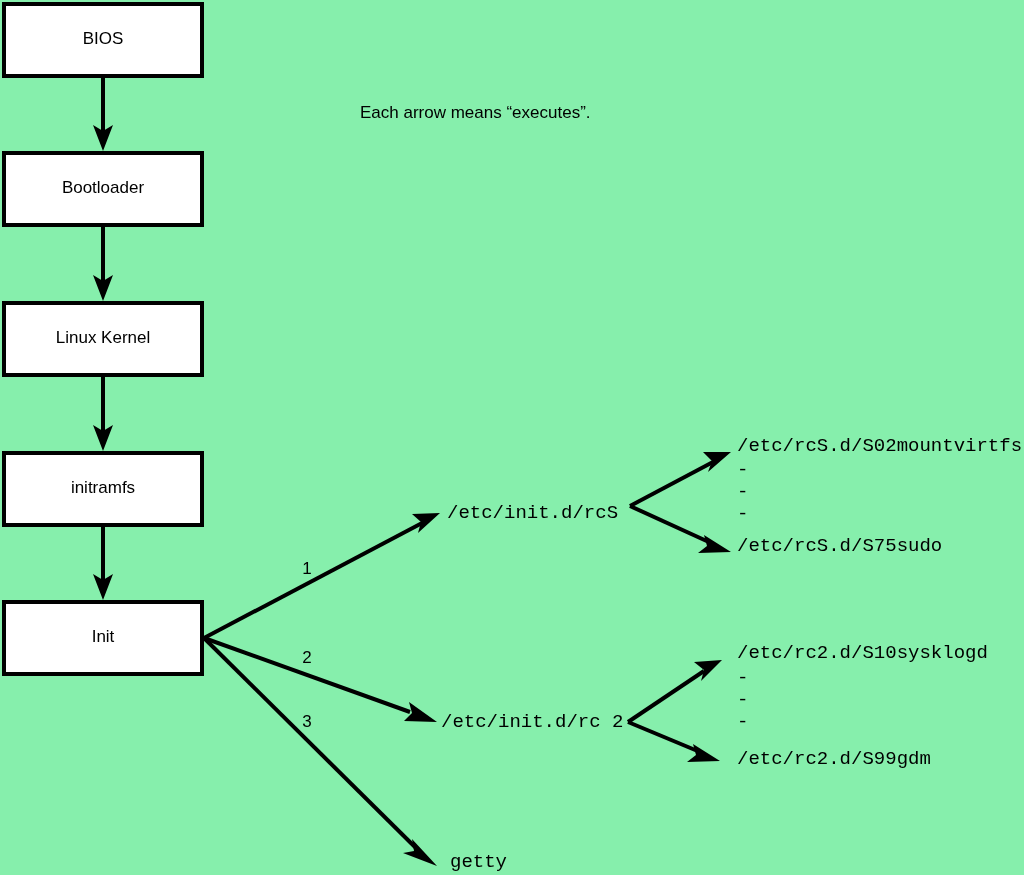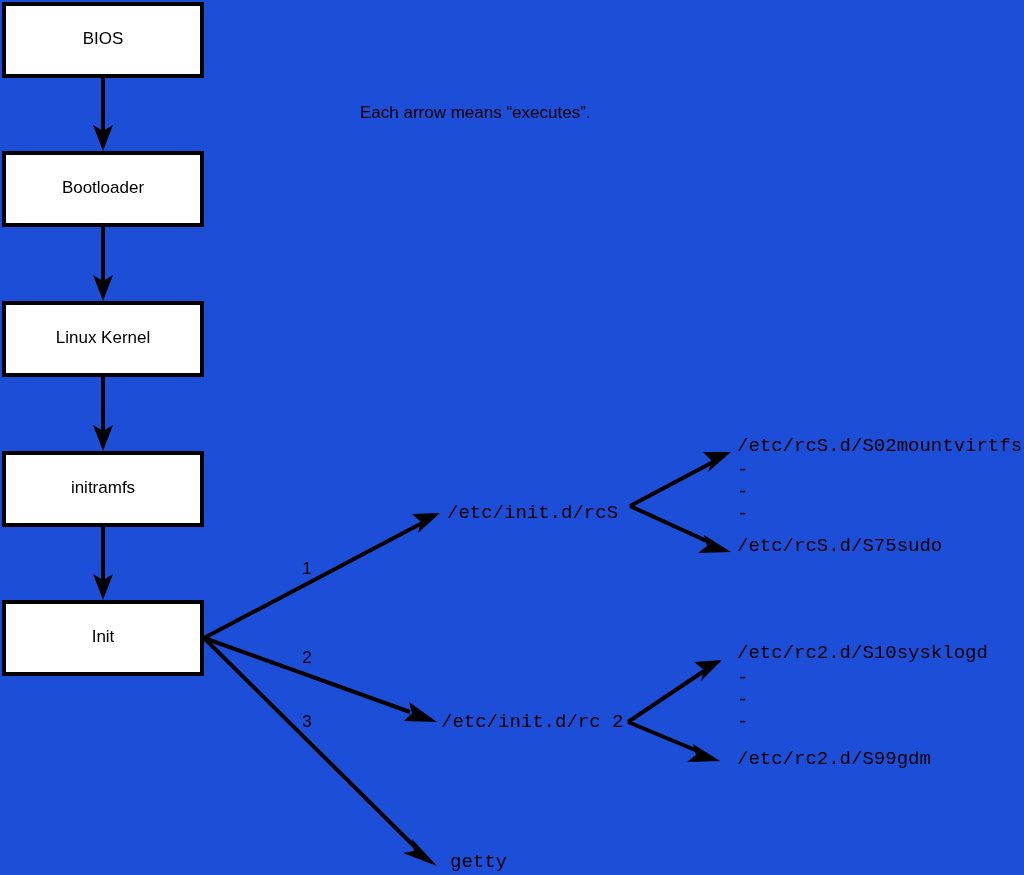--- a/index.html
+++ b/index.html
@@ -4,21 +4,21 @@
 <style>
   html, body {
     margin: 0;
     padding: 0;
     background: #ffffff;
   }
   #diagram-root {
     position: relative;
     width: 1024px;
     height: 875px;
-    background: #1d4ed8;
+    background: #86efac;
     overflow: hidden;
     font-family: "Liberation Sans", sans-serif;
   }
   #diagram-svg {
     position: absolute;
     left: 0;
     top: 0;
     width: 1024px;
     height: 875px;
   }

